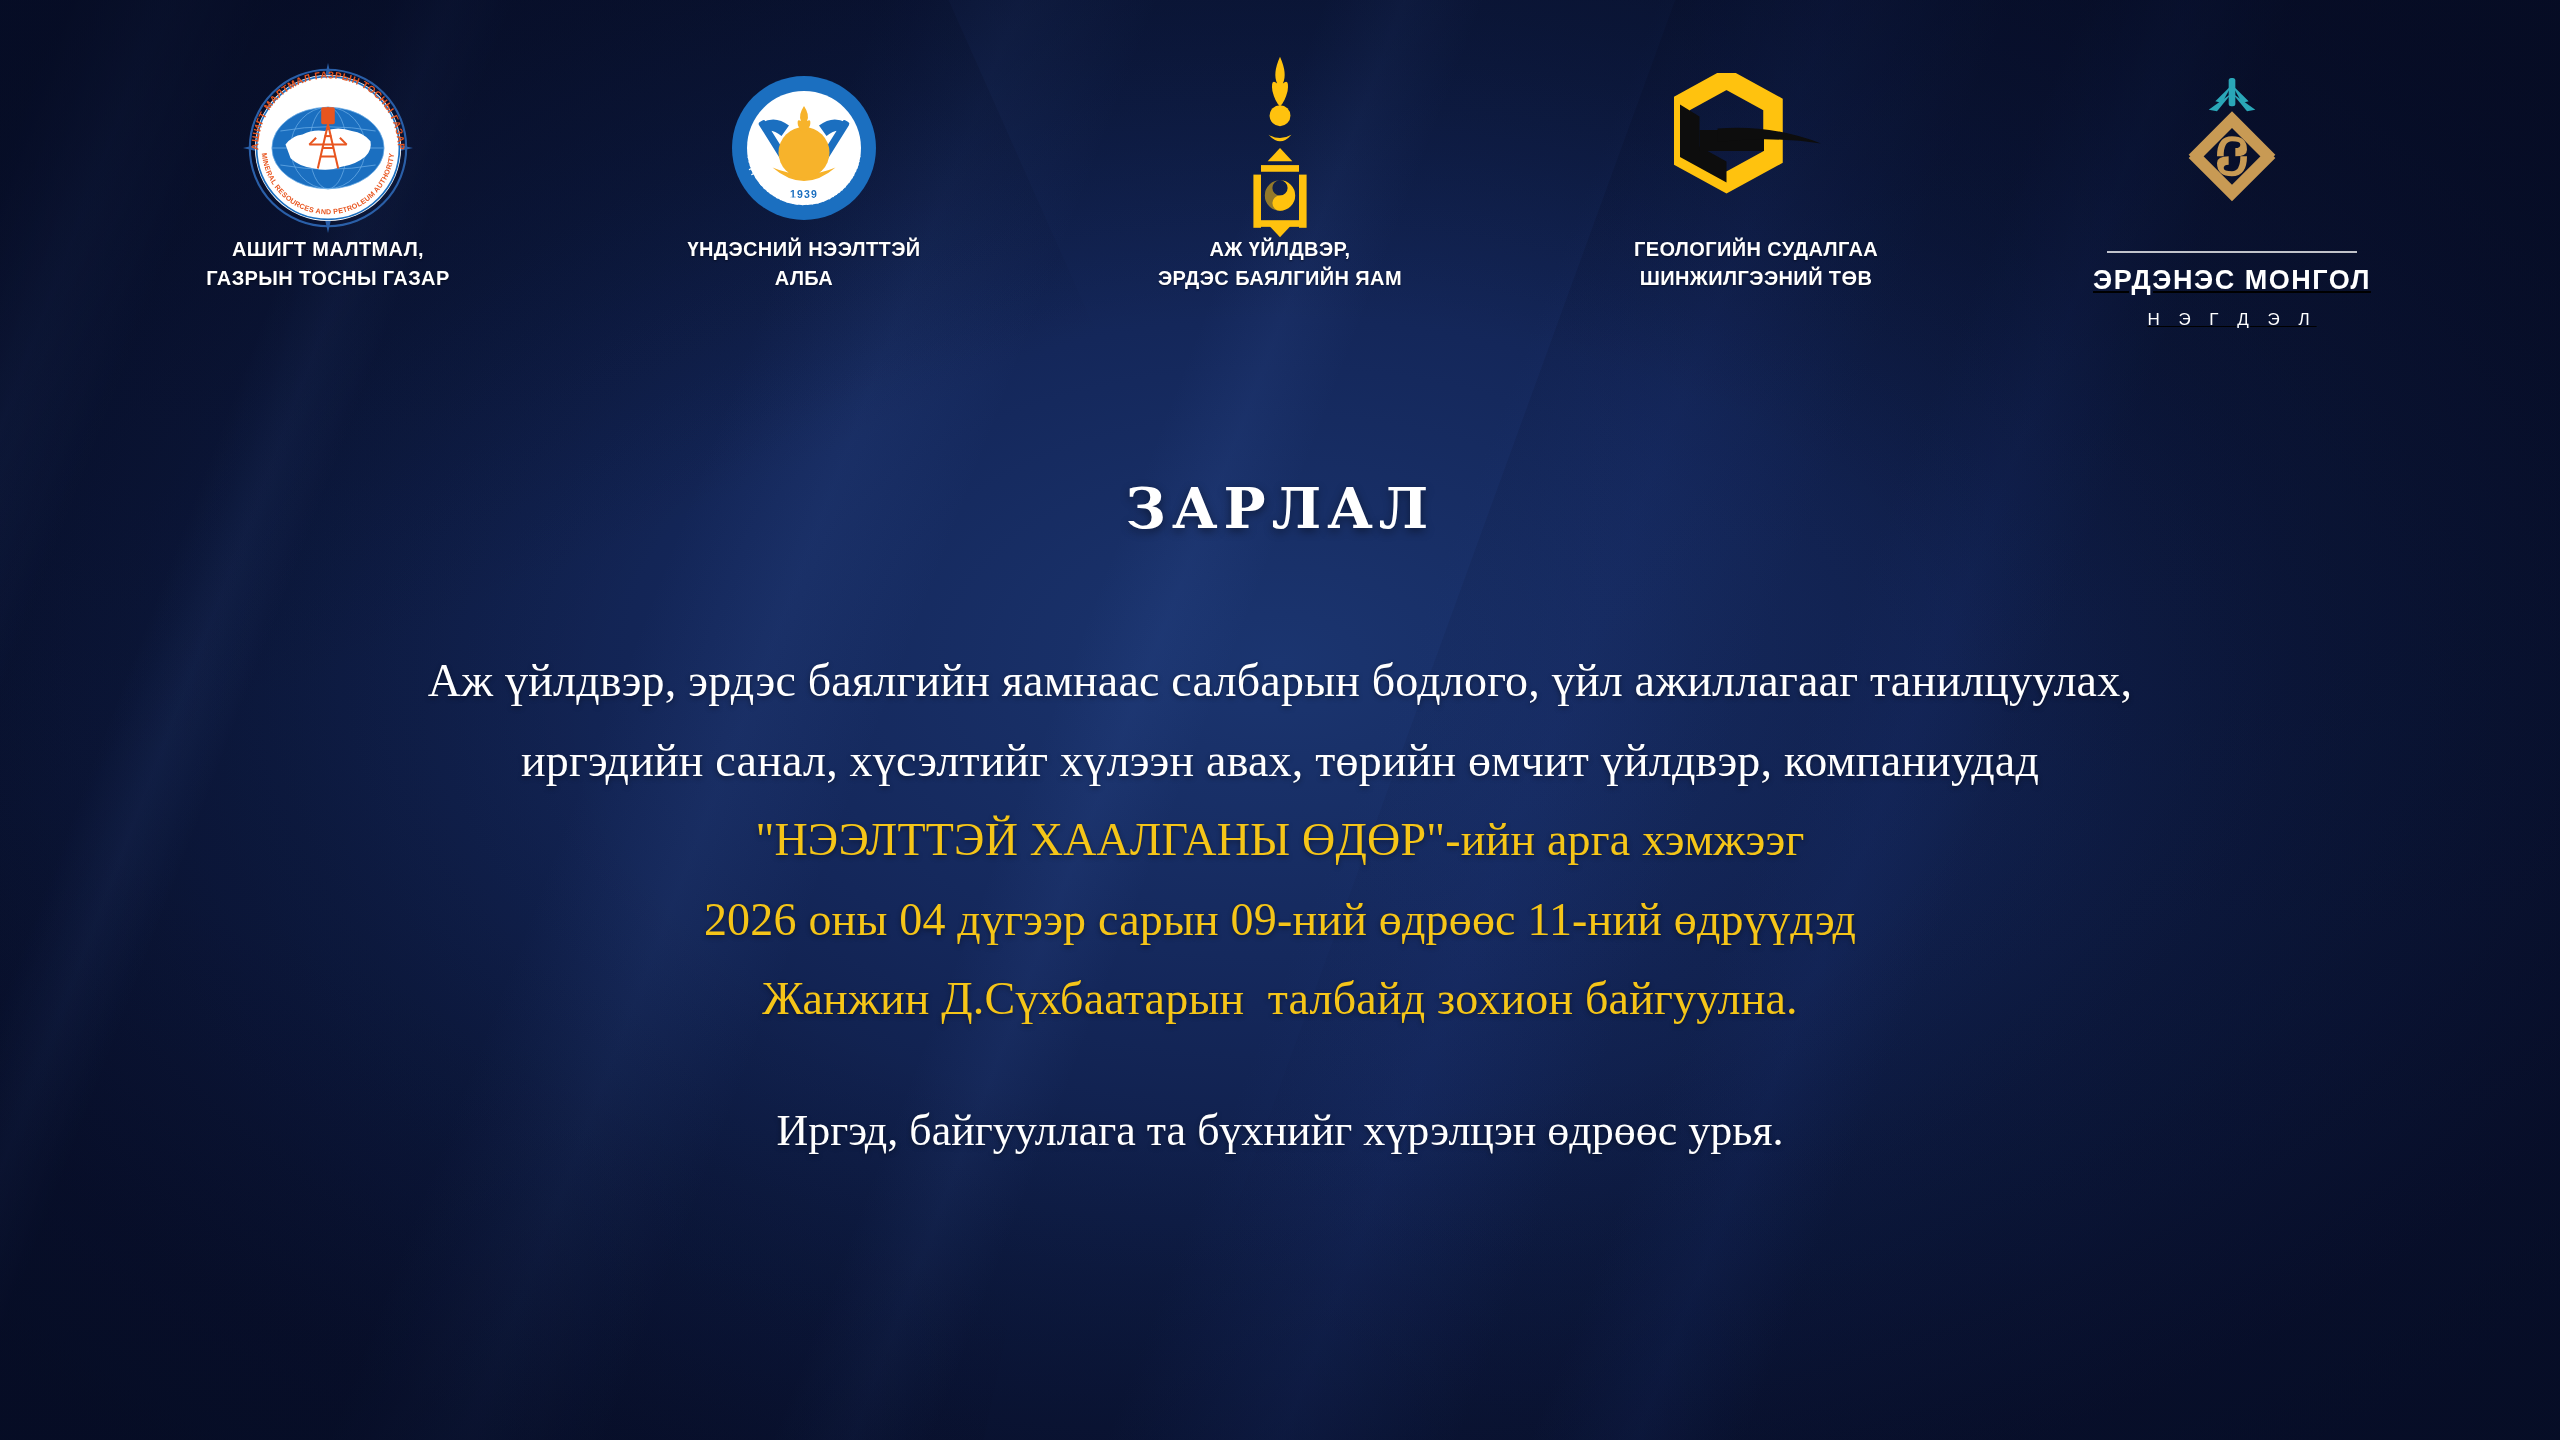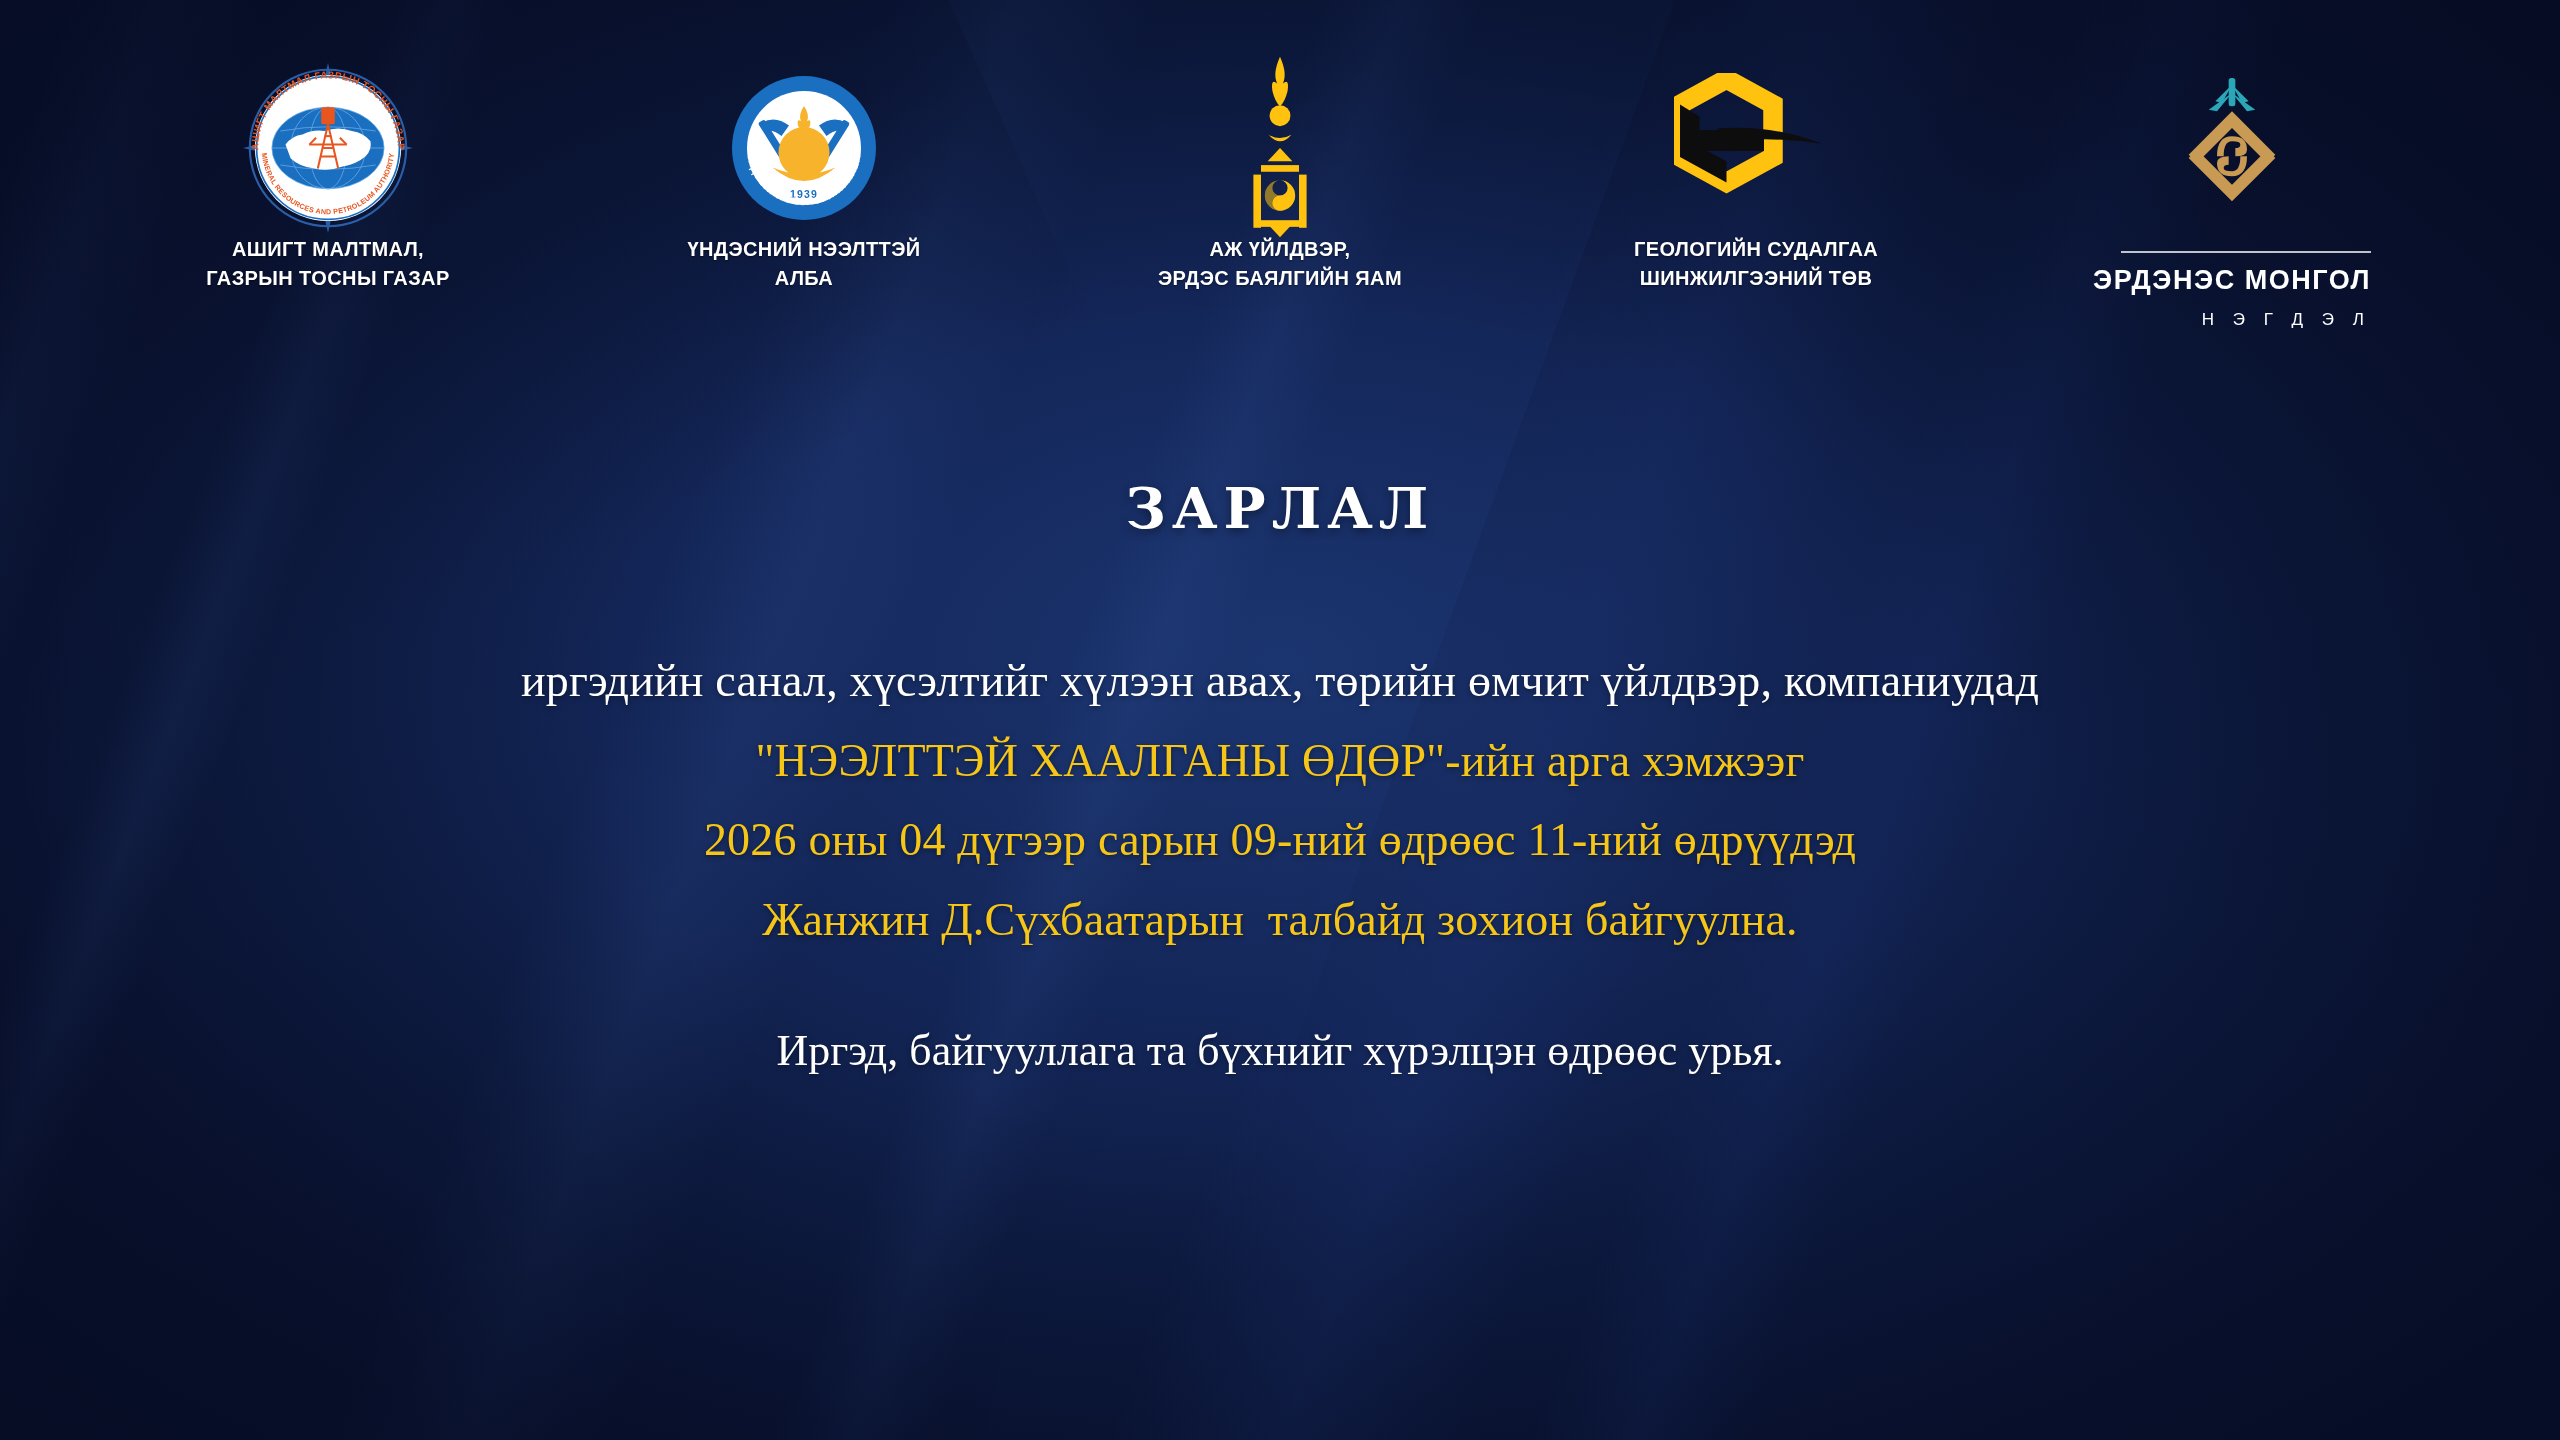--- a/index.html
+++ b/index.html
@@ -96,21 +96,21 @@
     font-weight: bold;
     font-size: 20px;
     line-height: 1.45;
     letter-spacing: 0.4px;
     white-space: pre-line;
     text-shadow: 0 1px 2px rgba(0,0,0,0.5);
   }
 
   
   .em-mark {
-    display: flex; flex-direction: column; align-items: flex-end;
+    display: flex; flex-direction: column; align-items: center; text-decoration: underline;
   }
   .em-rule {
     width: 250px; height: 2px;
     background: rgba(255,255,255,0.75);
     margin-top: 16px;
   }
   .em-title {
     color: #ffffff;
     font-family: "Liberation Sans", sans-serif;
     font-weight: bold;
@@ -351,20 +351,21 @@
         <div class="em-sub">Н Э Г Д Э Л</div>
       </div>
     </div>
 
   </div>
 
   <div class="content">
     <div class="title">ЗАРЛАЛ</div>
 
     <div class="body-block">
+      <div class="line">Аж үйлдвэр, эрдэс баялгийн яамнаас салбарын бодлого, үйл ажиллагааг танилцуулах,</div>
       <div class="line">иргэдийн санал, хүсэлтийг хүлээн авах, төрийн өмчит үйлдвэр, компаниудад</div>
       <div class="line accent">"НЭЭЛТТЭЙ ХААЛГАНЫ ӨДӨР"-ийн арга хэмжээг</div>
       <div class="line accent">2026 оны 04 дүгээр сарын 09-ний өдрөөс 11-ний өдрүүдэд</div>
       <div class="line accent">Жанжин Д.Сүхбаатарын  талбайд зохион байгуулна.</div>
     </div>
 
     <div class="closing">Иргэд, байгууллага та бүхнийг хүрэлцэн өдрөөс урья.</div>
   </div>
 
 </div>

